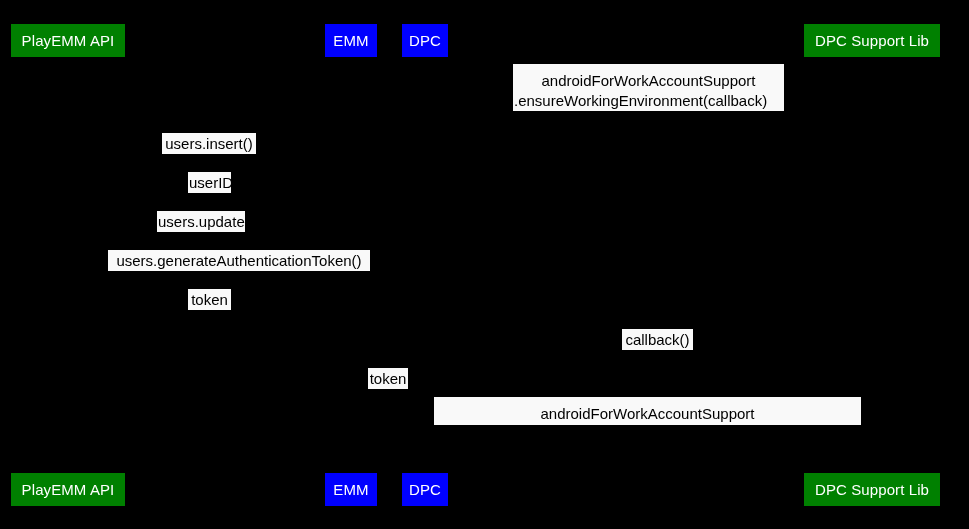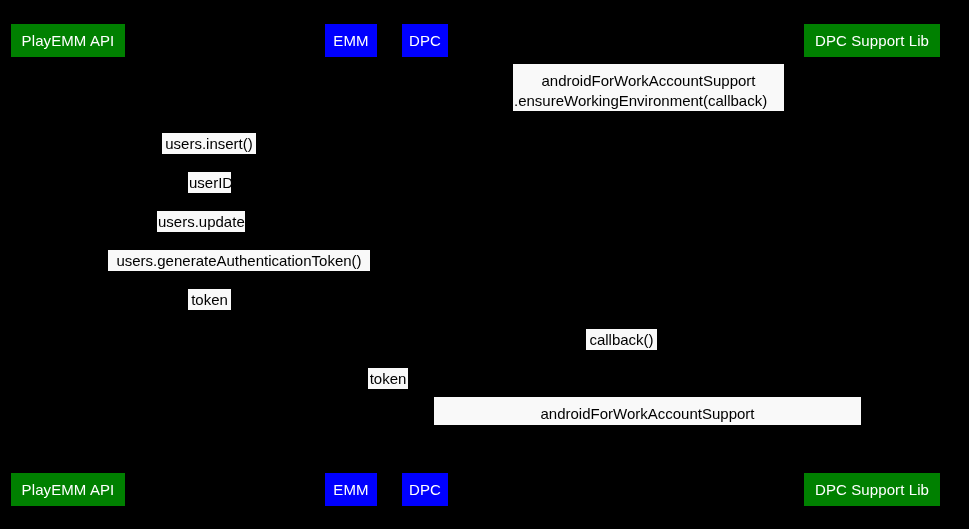--- a/index.html
+++ b/index.html
@@ -106,21 +106,21 @@
   </div>
 
   <div class="msg-label" style="left:78px; top:250px; width:262px;margin-left:30px;">
     <span class="line l1">users.generateAuthenticationToken()</span>
   </div>
 
   <div class="msg-label" style="left:188px; top:289px; width:43px;">
     <span class="line l1">token</span>
   </div>
 
-  <div class="msg-label" style="left:586px; top:329px; width:71px;">
+  <div class="msg-label" style="left:622px; top:329px; width:71px;">
     <span class="line l1">callback()</span>
   </div>
 
   <div class="msg-label" style="left:368px; top:368px; width:40px;">
     <span class="line l1">token</span>
   </div>
 
   <div class="msg-label two-line" style="left:434px; top:397px; width:427px;">
     <span class="line l1">androidForWorkAccountSupport</span>
   </div>

